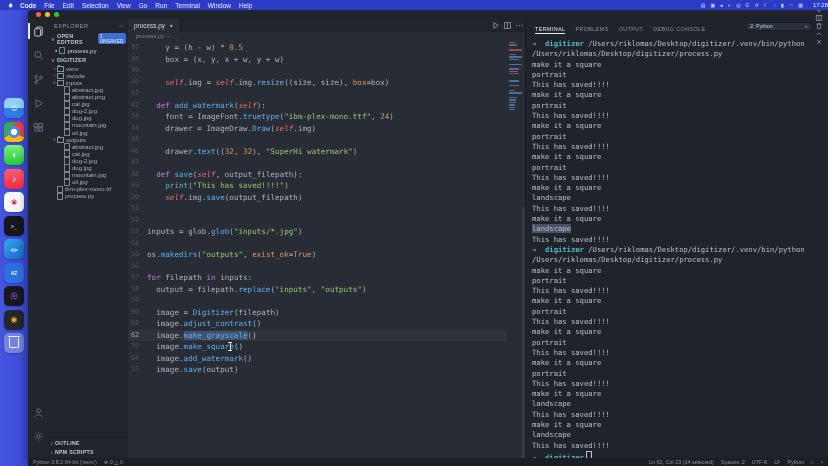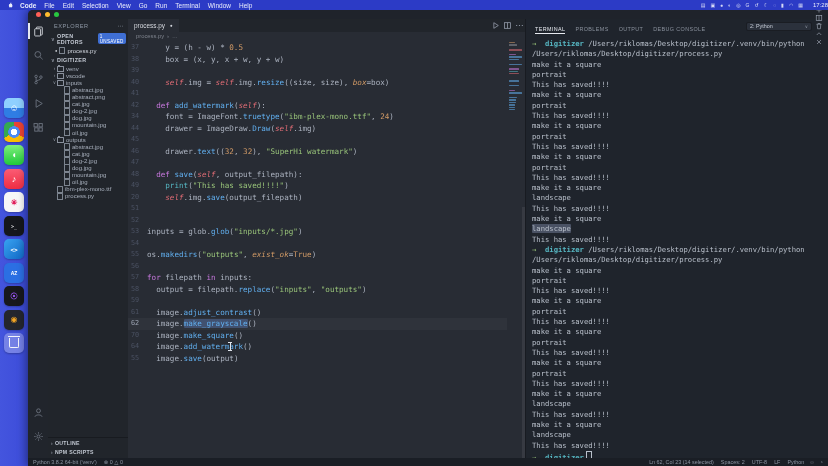--- a/index.html
+++ b/index.html
@@ -93,21 +93,21 @@
   .breadcrumb .sep{margin:0 3px;font-size:6px;}
   .editor{position:relative;flex:1;overflow:hidden;font-family:"DejaVu Sans Mono",monospace;}
   .lines{position:absolute;top:2px;left:0;right:18px;}
   .line{display:flex;height:11.5px;line-height:11.5px;font-size:7.6px;}
   .line .ln{width:14px;text-align:center;color:#4b5263;flex:0 0 auto;font-size:6.8px;}
   .line .code{white-space:pre;margin-left:5px;color:#abb2bf;}
   .line.active{background:rgba(255,255,255,.035);}
   .line.active .ln{color:#9da5b4;}
   .tk-v{color:#abb2bf;} .tk-k{color:#c678dd;margin-top:25px;} .tk-f{color:#61afef;}
   .tk-s{color:#e06c75;font-style:italic;} .tk-str{color:#98c379;}
-  .tk-n{color:#d19a66;} .tk-b{color:#56b6c2;} .tk-a{color:#d19a66;font-style:italic;}
+  .tk-n{color:#d19a66;} .tk-b{color:#56b6c2;} .tk-a{color:#d19a66;}
   .tk-fsel{color:#61afef;background:#415170;border-radius:1px;}
   .minimap{position:absolute;top:2px;right:3px;width:13px;}
   .mm-bar{height:1.4px;margin-bottom:1px;border-radius:.5px;opacity:.55;}
   .ed-scroll{position:absolute;right:0;top:40%;bottom:0;width:3px;background:rgba(255,255,255,.07);}
   .ibeam{position:absolute;width:1px;height:7px;background:#dde2ea;}
   .ibeam:before,.ibeam:after{content:"";position:absolute;left:-1.5px;width:4px;height:1px;background:#dde2ea;}
   .ibeam:before{top:-1px;} .ibeam:after{bottom:-1px;}
 
   
   .panel{flex:1;background:#1f242c;border-left:1px solid #181b21;display:flex;flex-direction:column;min-width:0;}
@@ -490,20 +490,24 @@
             </div>
             <div class="line">
               <span class="ln">58</span>
               <span class="code"><span class="tk-v">  output = filepath.</span><span class="tk-f">replace</span><span class="tk-v">(</span><span class="tk-str">"inputs"</span><span class="tk-v">, </span><span class="tk-str">"outputs"</span><span class="tk-v">)</span></span>
             </div>
             <div class="line">
               <span class="ln">59</span>
               <span class="code"></span>
             </div>
             <div class="line">
+              <span class="ln">60</span>
+              <span class="code"><span class="tk-v">  image = </span><span class="tk-f">Digitizer</span><span class="tk-v">(filepath)</span></span>
+            </div>
+            <div class="line">
               <span class="ln">61</span>
               <span class="code"><span class="tk-v">  image.</span><span class="tk-f">adjust_contrast</span><span class="tk-v">()</span></span>
             </div>
             <div class="line active">
               <span class="ln">62</span>
               <span class="code"><span class="tk-v">  image.</span><span class="tk-fsel">make_grayscale</span><span class="tk-v">()</span></span>
             </div>
             <div class="line">
               <span class="ln">70</span>
               <span class="code"><span class="tk-v">  image.</span><span class="tk-f">make_square</span><span class="tk-v">()</span></span>

